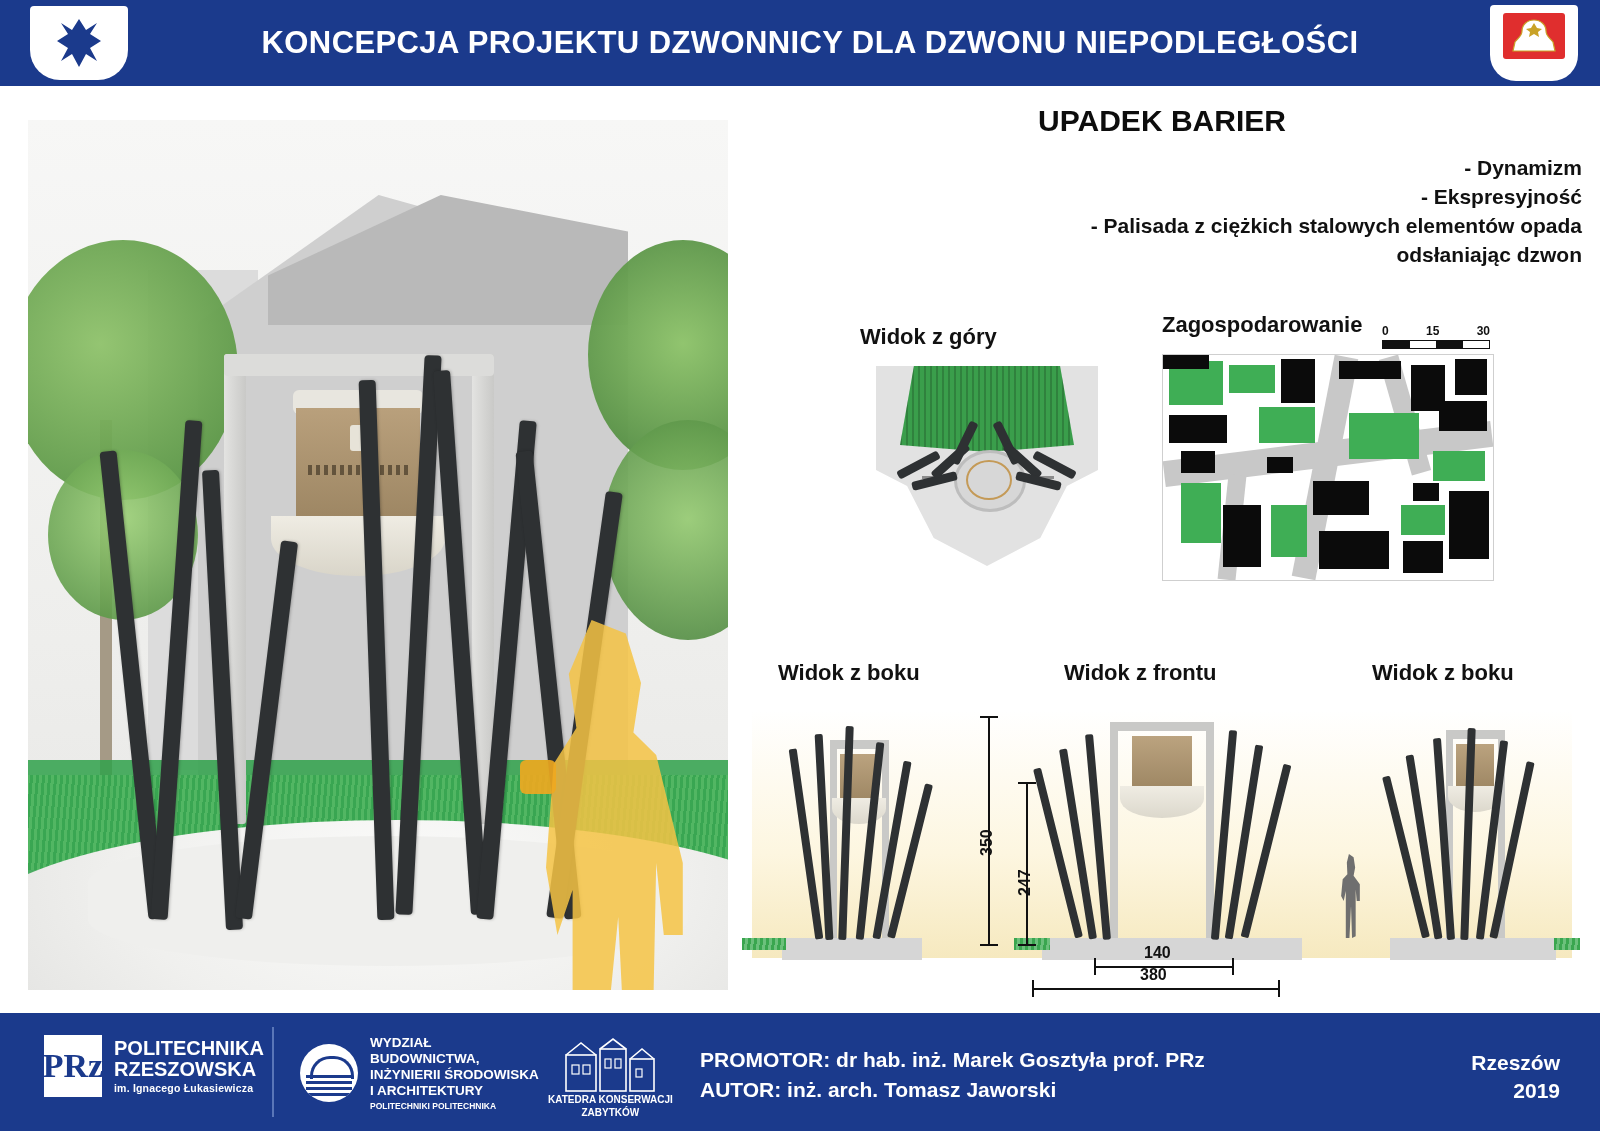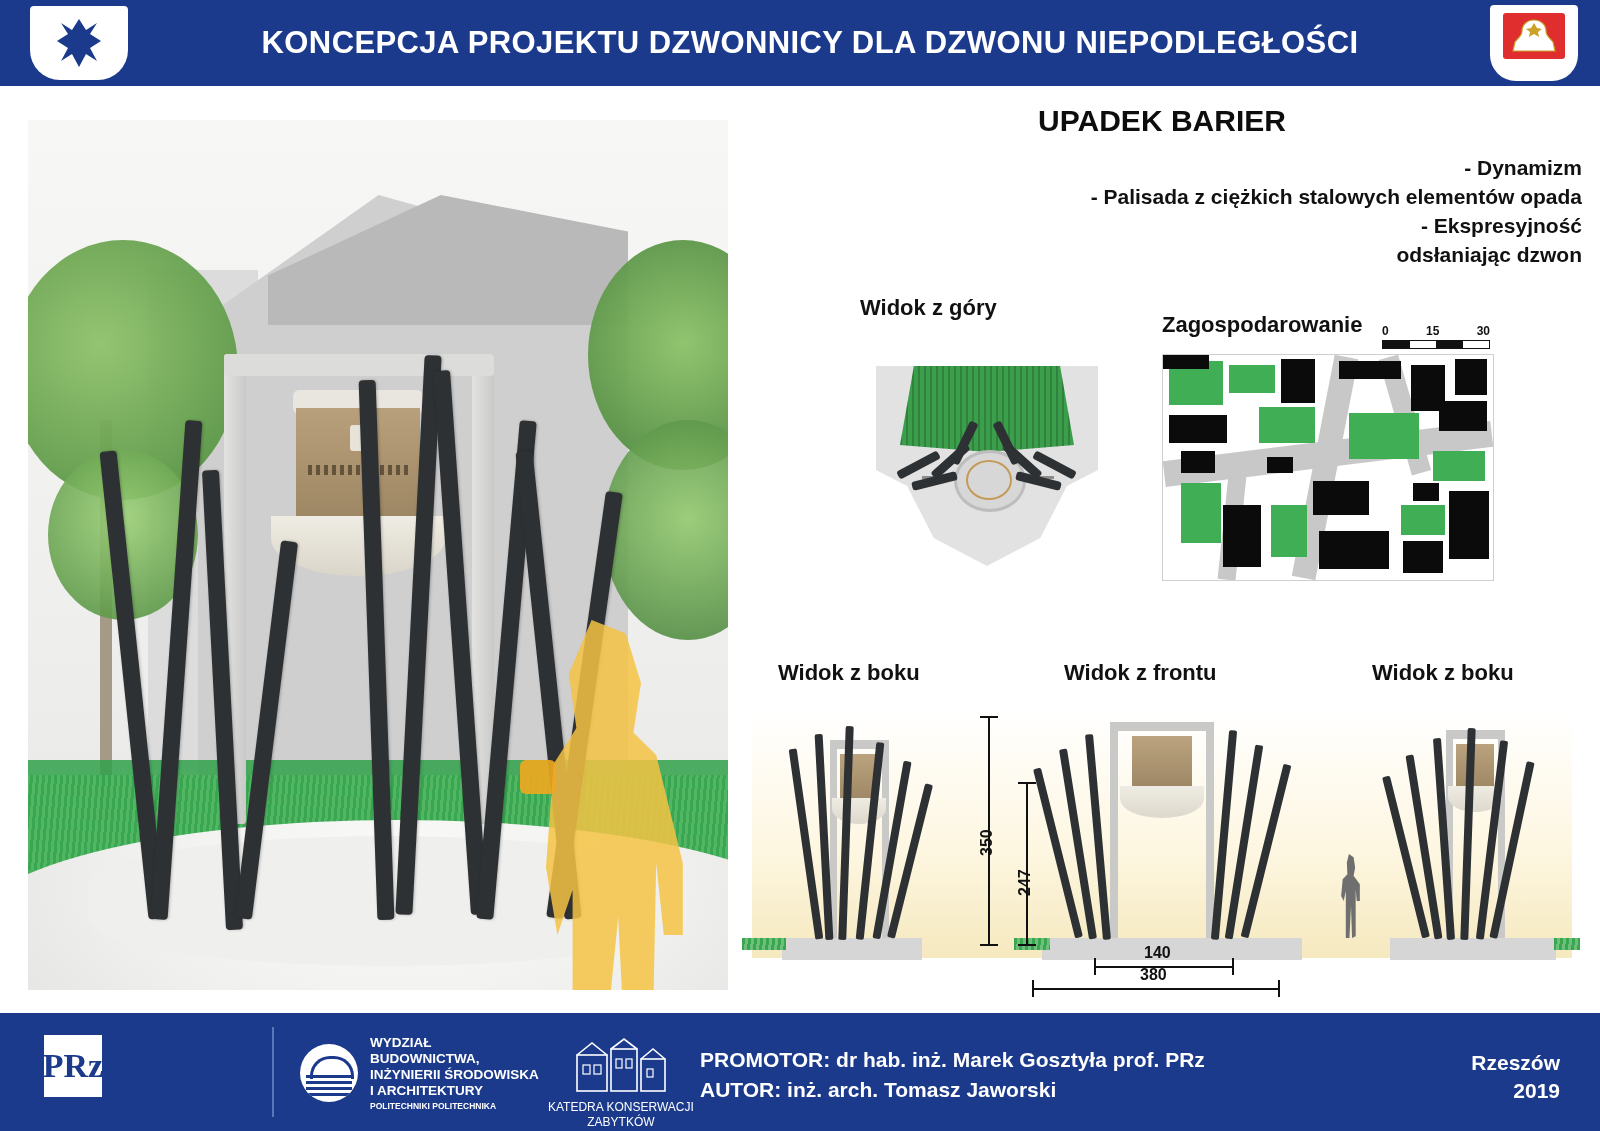--- a/index.html
+++ b/index.html
@@ -109,21 +109,21 @@
   .logo-wbia{position:absolute;left:300px;top:22px;display:flex;align-items:center;gap:12px;}
   .logo-wbia .circ{width:58px;height:58px;border-radius:50%;background:#fff;position:relative;overflow:hidden;}
   .logo-wbia .circ:before{content:"";position:absolute;left:6px;top:30px;width:46px;height:22px;
       background:repeating-linear-gradient(0deg,#1b3a8c 0 3px,#fff 3px 6px);}
   .logo-wbia .circ:after{content:"";position:absolute;left:10px;top:12px;width:38px;height:20px;border:3px solid #1b3a8c;
       border-bottom:none;border-radius:20px 20px 0 0;}
   .logo-wbia .txt{font-size:13.5px;font-weight:bold;line-height:1.18;}
   .logo-wbia .txt small{display:block;font-size:8.5px;margin-top:2px;}
   .logo-kkz{position:absolute;left:548px;top:24px;text-align:center;}
   .logo-kkz .bldgicon{width:92px;height:56px;margin:0 auto;}
-  .logo-kkz .cap{font-size:12px;font-weight:normal;margin-top:7px;line-height:1.25;}
+  .logo-kkz .cap{font-size:10px;font-weight:bold;margin-top:1px;line-height:1.25;}
   .credits{position:absolute;left:700px;top:32px;width:640px;font-size:21px;font-weight:bold;line-height:1.45;}
   .place{position:absolute;right:40px;top:36px;text-align:right;font-size:21px;font-weight:bold;line-height:1.35;}
 </style>
 </head>
 <body>
 
 <div class="header">
   <div class="crest-left">
     <svg width="52" height="56" viewBox="0 0 52 56" aria-hidden="true">
       <path d="M26 4 L33 15 L44 8 L37 19 L48 26 L37 33 L44 46 L33 39 L26 52 L19 39 L8 46 L15 33 L4 26 L15 19 L8 8 L19 15 Z" fill="#1b3a8c"></path>
@@ -180,26 +180,26 @@
   <div class="person"></div>
   <div class="handpad"></div>
 </div>
 
 <div class="right">
 
   <div class="main-title">UPADEK BARIER</div>
 
   <div class="bullets">
     <div>- Dynamizm</div>
+    <div>- Ekspresyjność</div>
     <div>- Palisada z ciężkich stalowych elementów opada</div>
-    <div>- Ekspresyjność</div>
     <div>odsłaniając dzwon</div>
   </div>
 
-  <div class="lbl" style="left:118px;top:199px;">Widok z góry</div>
+  <div class="lbl" style="left:118px;top:228px;">Widok z góry</div>
   <div class="lbl" style="left:420px;top:216px;">Zagospodarowanie</div>
 
   <div class="scalebar">
     <div class="nums">
       <span>0</span>
       <span>15</span>
       <span>30</span>
     </div>
     <div class="bar">
         <i></i>
@@ -327,20 +327,25 @@
     <div class="dim-line" style="left:290px;top:324px;width:1.6px;height:17px;"></div>
     <div class="dim-line" style="left:536px;top:324px;width:1.6px;height:17px;"></div>
     <div class="dim-txt" style="left:398px;top:310px;">380</div>
   </div>
 </div>
 
 <div class="footer">
 
   <div class="logo-prz">
     <div class="mark">PRz</div>
+    <div class="txt">
+      <span>POLITECHNIKA</span><br>
+      <span>RZESZOWSKA</span>
+      <small>im. Ignacego Łukasiewicza</small>
+    </div>
   </div>
 
   <div class="divider" style="left:272px;"></div>
 
   <div class="logo-wbia">
     <div class="circ"></div>
     <div class="txt">
       <span>WYDZIAŁ</span><br>
       <span>BUDOWNICTWA,</span><br>
       <span>INŻYNIERII ŚRODOWISKA</span><br>

